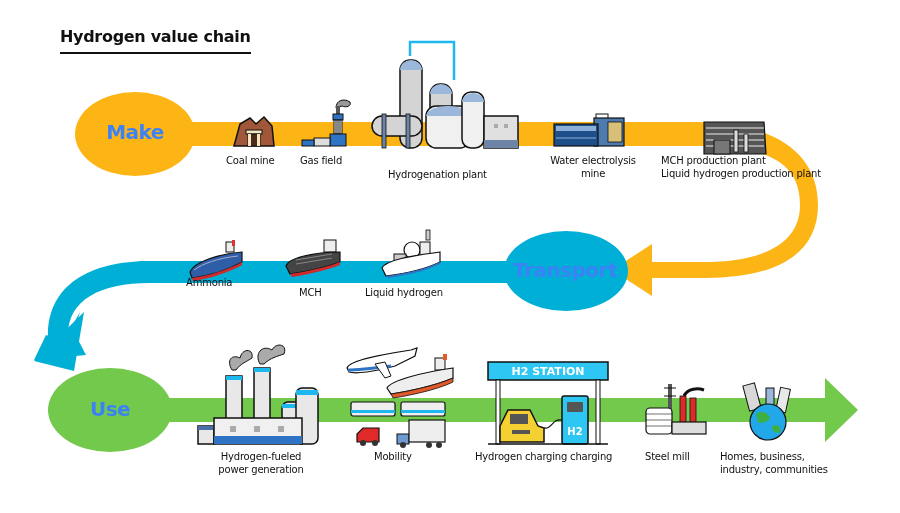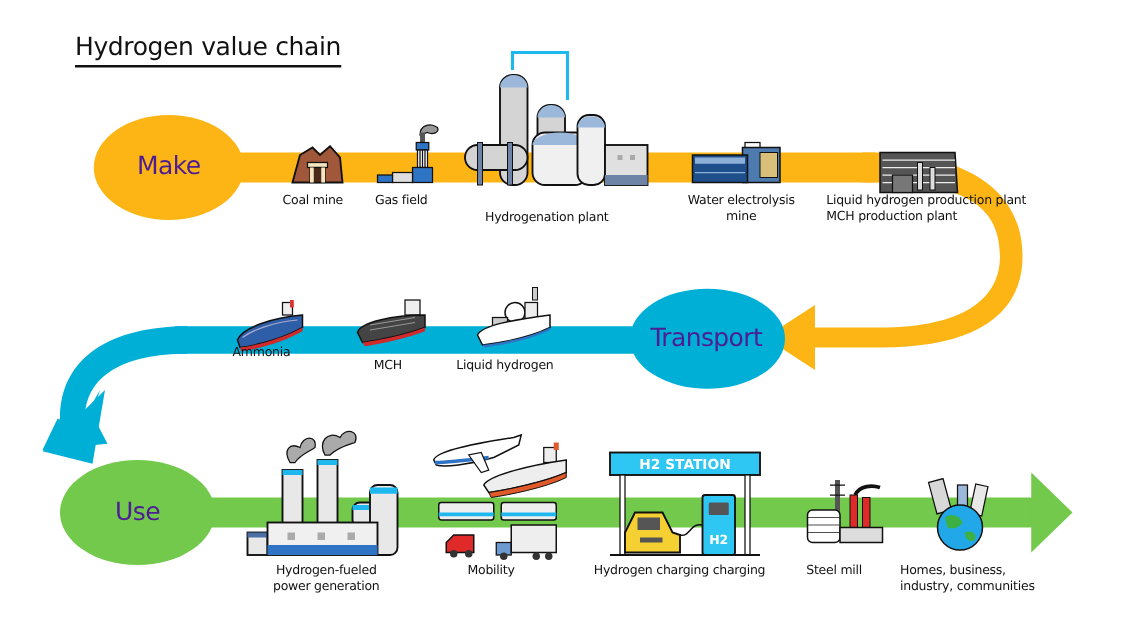--- a/index.html
+++ b/index.html
@@ -1,21 +1,21 @@
 <!DOCTYPE html>
 <html><head>
 <meta charset="utf-8">
 <style>
   html, body { margin: 0; padding: 0; background: #ffffff; }
   body { width: 900px; height: 513px; position: relative; overflow: hidden;
          font-family: "DejaVu Sans", sans-serif; color: #111; }
   #flow { position: absolute; left: 0; top: 0; }
-  .title { position: absolute; left: 60px; top: 24px; font-size: 20px; font-weight: normal;
+  .title { position: absolute; left: 60px; top: 24px; font-size: 16px; font-weight: bold;
            letter-spacing: -0.3px; border-bottom: 2px solid #111; padding-bottom: 2px; line-height: 26px; }
-  .stage { position: absolute; color: #4c1d95; font-size: 20px; font-weight: normal; text-align: center;
+  .stage { position: absolute; color: #3b82f6; font-size: 20px; font-weight: bold; text-align: center;
            letter-spacing: -0.5px; }
   .lbl { position: absolute; font-size: 10px; line-height: 13px; text-align: center; white-space: nowrap;
          letter-spacing: -0.2px; }
   .lbl.left { text-align: left; }
   .icon { position: absolute; }
 </style>
 </head>
 <body>
 
 <svg id="flow" width="900" height="513" viewBox="0 0 900 513">
@@ -114,22 +114,22 @@
 </svg>
 
 <div class="lbl" style="left:226px; top:154px;">Coal mine</div>
 <div class="lbl" style="left:300px; top:154px;">Gas field</div>
 <div class="lbl" style="left:388px; top:168px;">Hydrogenation plant</div>
 <div class="lbl" style="left:540px; top:154px; width:106px;">
   <div>Water electrolysis</div>
   <div>mine</div>
 </div>
 <div class="lbl left" style="left:661px; top:154px;">
+  <div>MCH production plant</div>
   <div>Liquid hydrogen production plant</div>
-  <div>MCH production plant</div>
 </div>
 
 <svg class="icon" style="left:188px; top:238px;" width="58" height="44">
   <rect x="38" y="4" width="8" height="10" fill="#eee" stroke="#111" stroke-width="1"></rect>
   <rect x="44" y="2" width="3" height="6" fill="#d33"></rect>
   <path d="M2,34 C6,24 30,16 54,14 L54,24 C40,32 20,38 4,40 Z" fill="#2F5EA8" stroke="#111" stroke-width="1.2"></path>
   <path d="M4,40 C20,38 40,32 54,24 L54,27 C40,35 20,41 5,43 Z" fill="#D12A2A"></path>
   <path d="M6,32 C14,26 30,20 50,18" stroke="#aac" stroke-width="1" fill="none"></path>
 </svg>
 <svg class="icon" style="left:284px; top:238px;" width="60" height="40">

